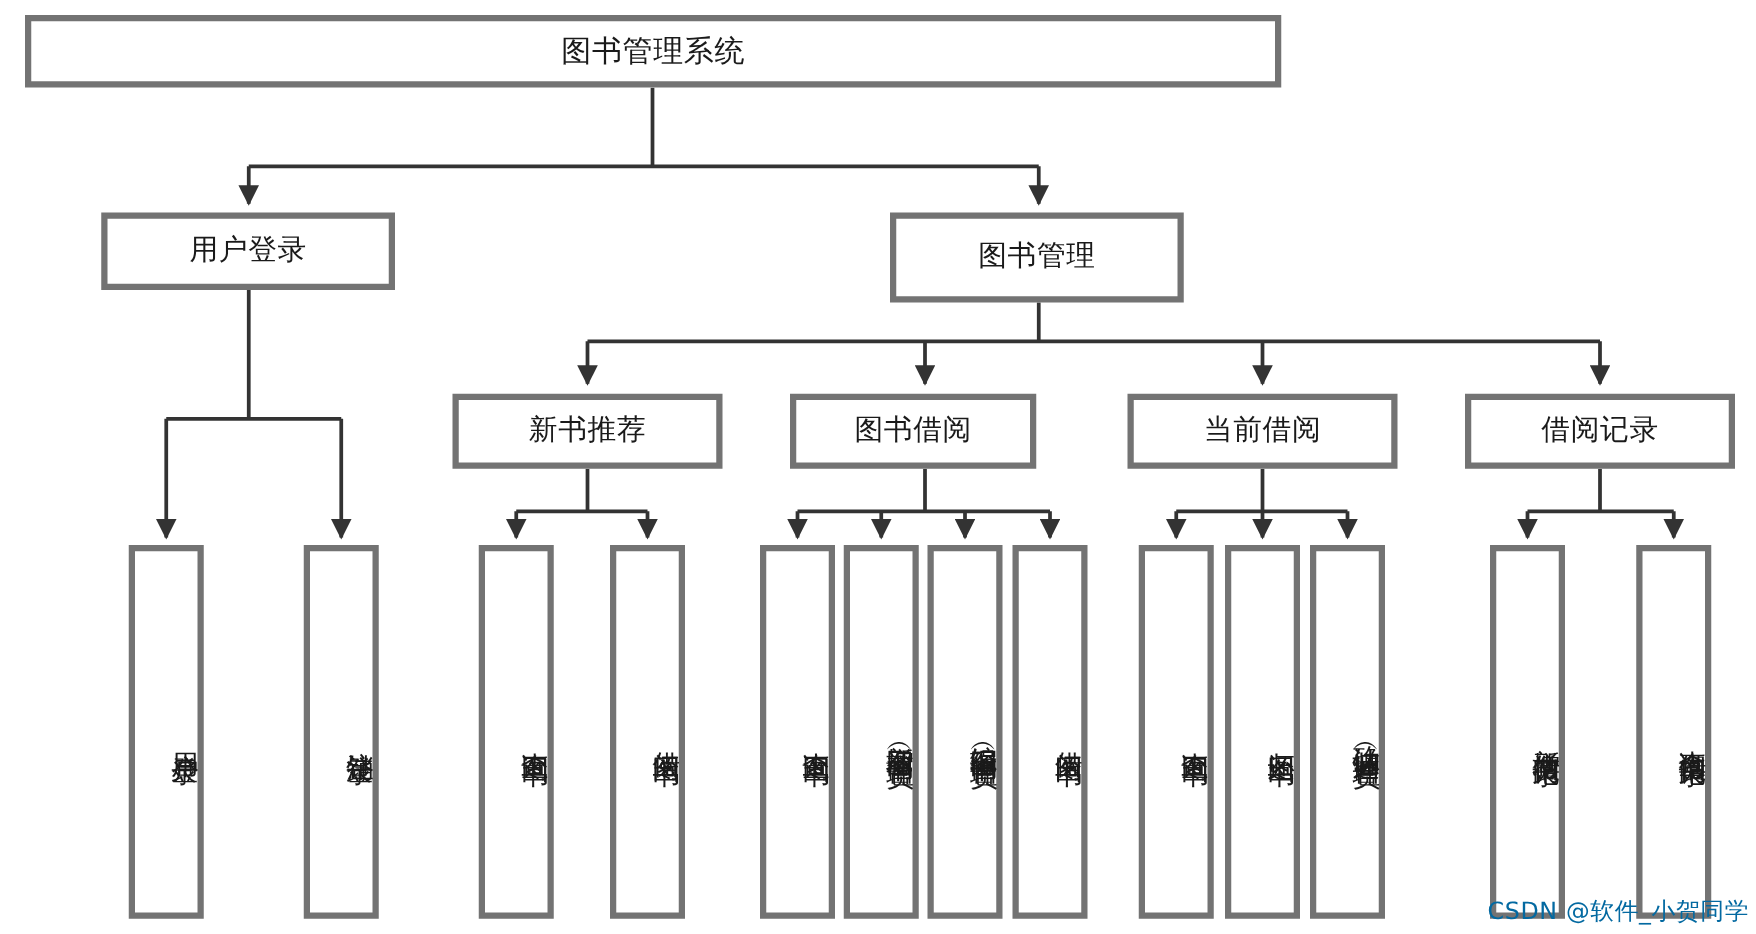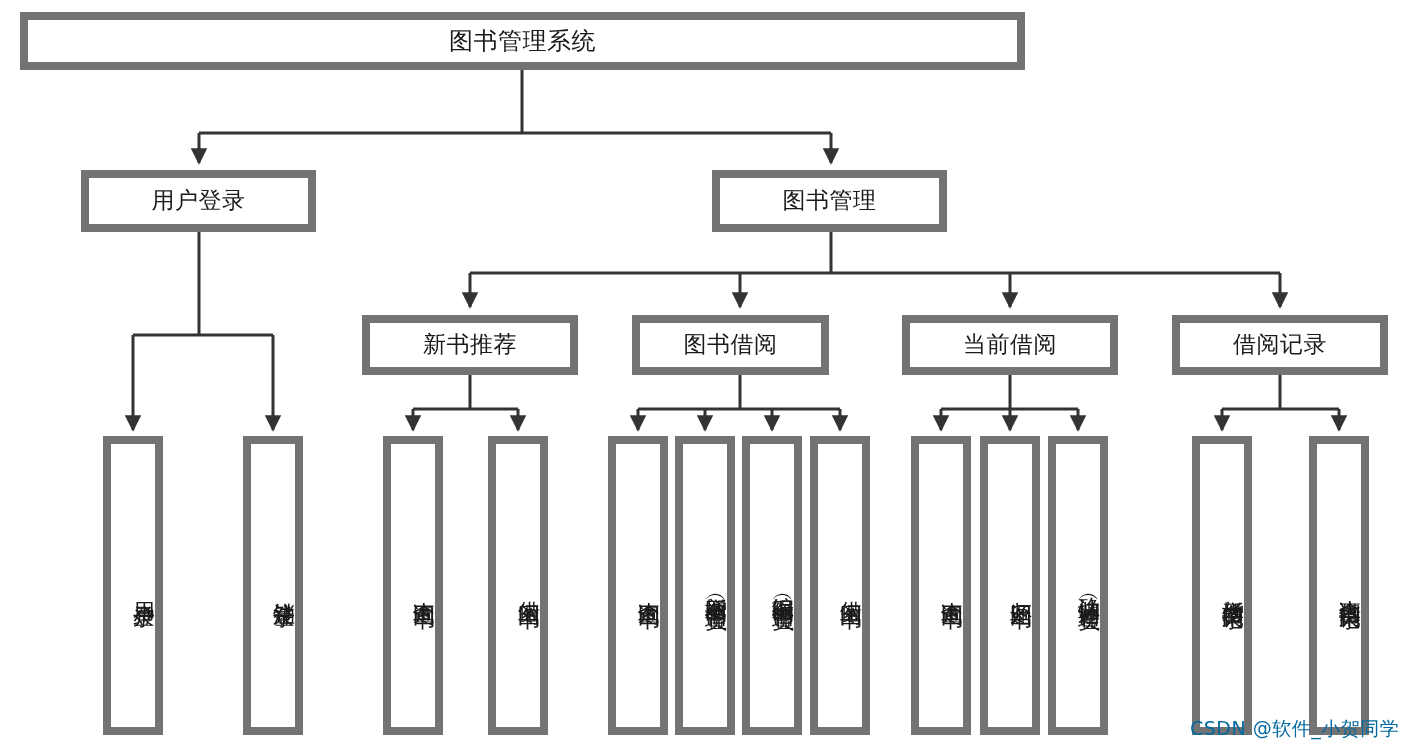--- a/index.html
+++ b/index.html
@@ -23,21 +23,21 @@
     left: 0;
     top: 0;
     width: 1405px;
     height: 747px;
     pointer-events: none;
   }
   .node {
     position: absolute;
     box-sizing: border-box;
     background: #ffffff;
-    border: 8px solid #737373;
+    border: 5px solid #737373;
     display: flex;
     align-items: center;
     justify-content: center;
     color: #1a1a1a;
   }
   .node-h {
     font-size: 23px;
     letter-spacing: 0.5px;
     line-height: 1.1;
     white-space: nowrap;
@@ -124,21 +124,21 @@
     </g>
   </svg>
 
   <div class="node node-h node-root" style="left:20px; top:12px; width:1005px; height:58px;">
     <span>图书管理系统</span>
   </div>
 
   <div class="node node-h" style="left:81px; top:170px; width:235px; height:62px;">
     <span>用户登录</span>
   </div>
-  <div class="node node-h" style="left:712px; top:170px; width:235px; height:62px;">
+  <div class="node node-h" style="left:712px; top:170px; width:235px; height:72px;">
     <span>图书管理</span>
   </div>
 
   <div class="node node-h" style="left:362px; top:315px; width:216px; height:60px;">
     <span>新书推荐</span>
   </div>
   <div class="node node-h" style="left:632px; top:315px; width:197px; height:60px;">
     <span>图书借阅</span>
   </div>
   <div class="node node-h" style="left:902px; top:315px; width:216px; height:60px;">

